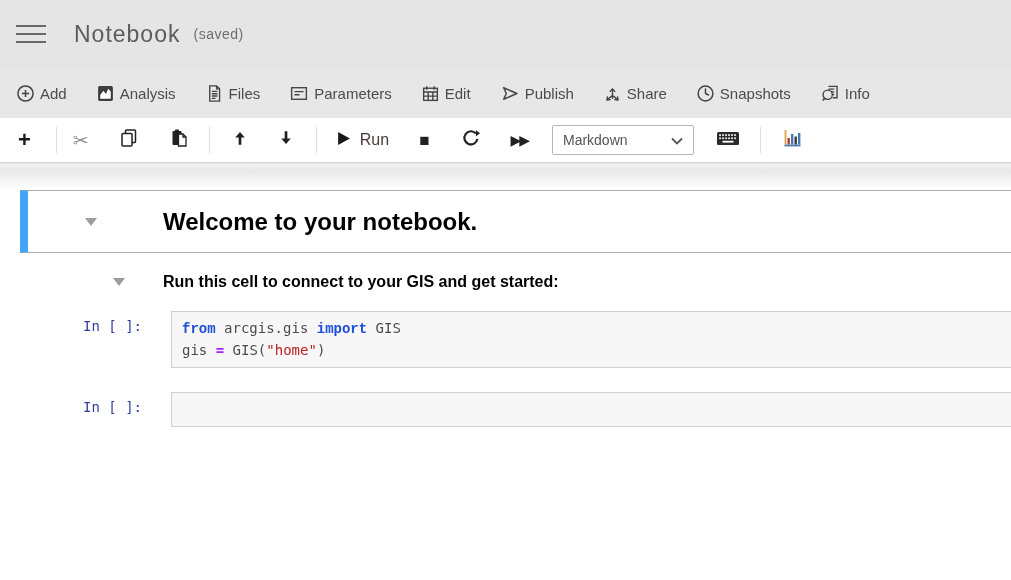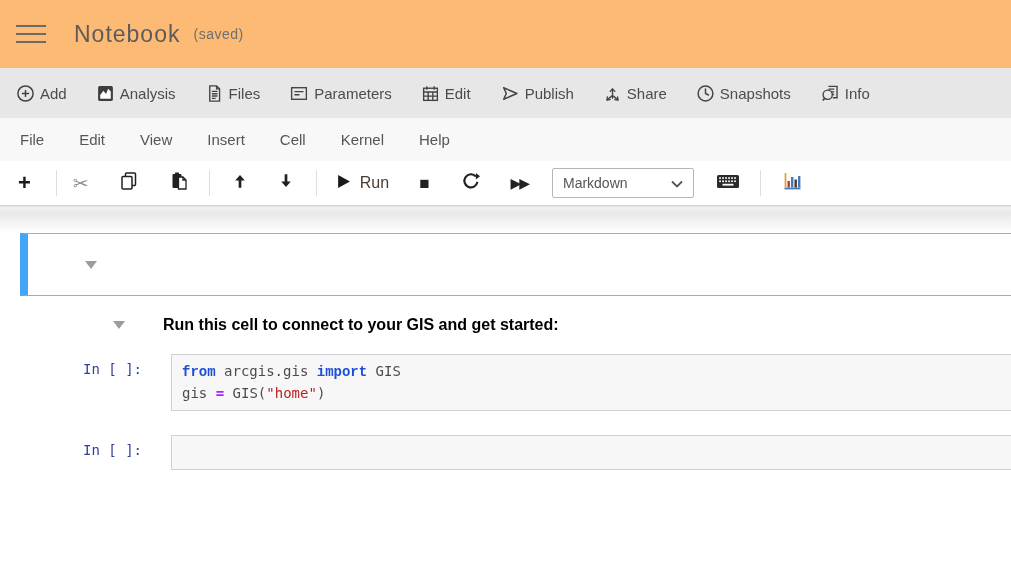--- a/index.html
+++ b/index.html
@@ -3,21 +3,21 @@
 <meta charset="utf-8">
 <style>
   * { margin:0; padding:0; box-sizing:border-box; }
   html,body { background:#fff; }
   .screen {
     position:relative; width:1011px; height:580px; overflow:hidden;
     background:#fff; font-family:"Liberation Sans", sans-serif; color:#4c4c4c;
   }
 
   
-  .app-header { height:68px; display:flex; align-items:center; background:#fdba74; }
+  .app-header { height:68px; display:flex; align-items:center; background:#e5e5e5; }
   .hamburger { margin-left:16px; width:32px; padding:4px 0; cursor:pointer; }
   .hamburger span { display:block; width:30px; height:2.5px; background:#6a6a6a; margin:5.5px 0; }
   .app-title { margin-left:26px; font-size:23px; color:#5c5c5c; letter-spacing:1px; font-weight:400; }
   .saved-status { margin-left:13px; font-size:14px; color:#6e6e6e; letter-spacing:.5px; }
 
   
   .esri-toolbar { height:50px; background:#e7e7e7; display:flex; align-items:center; padding-left:16px; }
   .esri-item { display:flex; align-items:center; margin-right:29px; cursor:pointer; }
   .esri-item svg { display:block; }
   .esri-item .lbl { margin-left:5px; font-size:15px; color:#4c4c4c; }
@@ -176,29 +176,20 @@
             <path d="M8 4.8 H13.5 M10.5 7.4 H13.5 M12 10 H13.5"></path>
             <circle cx="7.3" cy="10.2" r="4.4"></circle>
             <path d="M4.4 13.6 L2.6 15.6" stroke-width="1.6"></path>
           </svg>
       </span>
       <span class="lbl">Info</span>
     </div>
 
   </div>
 
-  <div class="menubar">
-    <div class="menu-item">File</div>
-    <div class="menu-item">Edit</div>
-    <div class="menu-item">View</div>
-    <div class="menu-item">Insert</div>
-    <div class="menu-item">Cell</div>
-    <div class="menu-item">Kernel</div>
-    <div class="menu-item">Help</div>
-  </div>
 
   <div class="jtoolbar">
 
     <div class="jt-btn" style="margin-right:25px;">
       <span class="plus-glyph">+</span>
     </div>
     <div class="jt-divider"></div>
 
     <div class="jt-btn" style="margin-left:16px; margin-right:30px;">
       <span class="cut-glyph">✂</span>
@@ -307,20 +298,21 @@
           </svg>
       </span>
     </div>
 
   </div>
 
   <div class="content-top-shadow"></div>
 
   <div class="cell-selected">
     <div class="tri"></div>
+    <div class="h1-title">Welcome to your notebook.</div>
   </div>
 
   <div class="md-row mt38">
     <div class="tri"></div>
     <div class="h3-title">Run this cell to connect to your GIS and get started:</div>
   </div>
 
   <div class="code-row mt20">
     <div class="code-prompt">In [ ]:</div>
     <div class="code-box">

